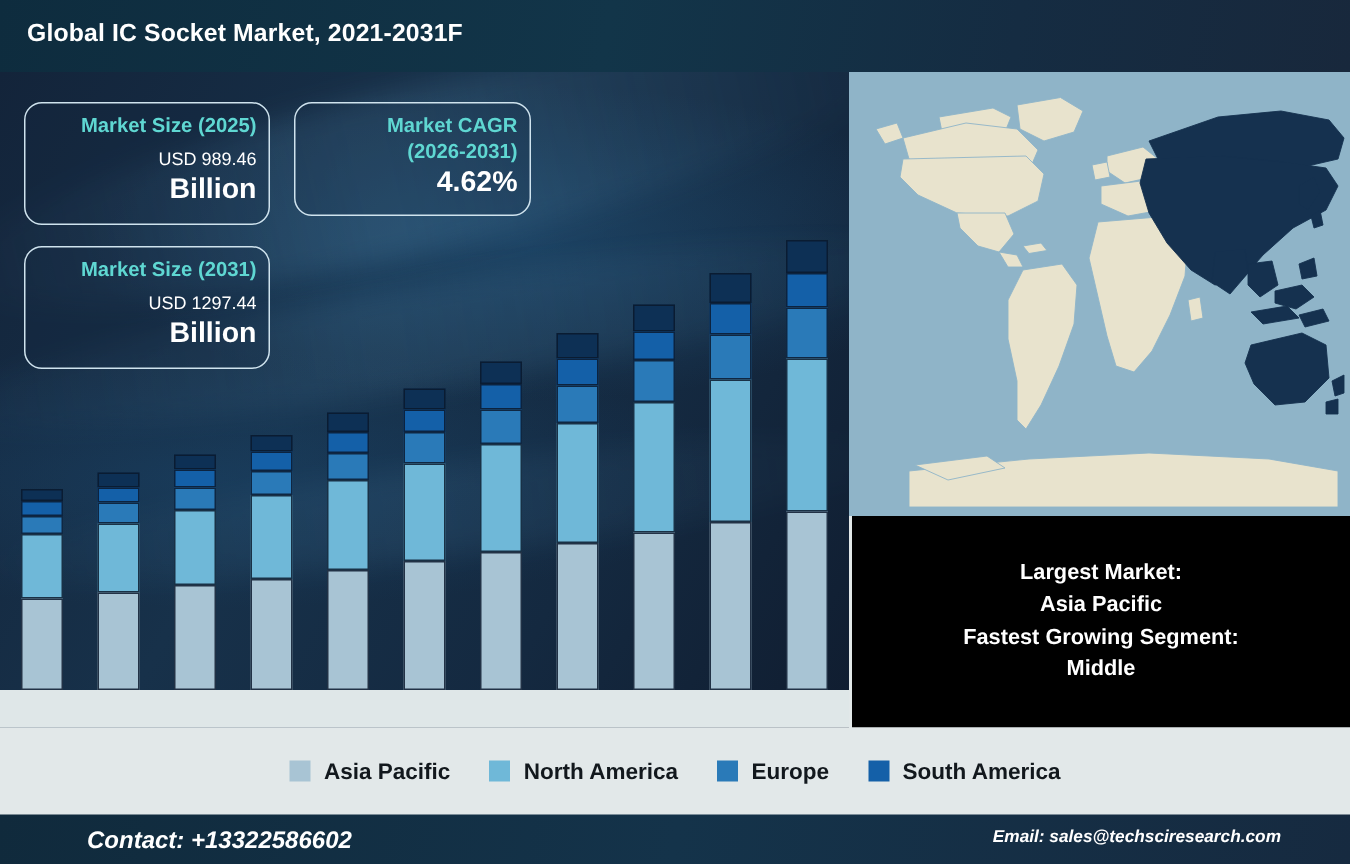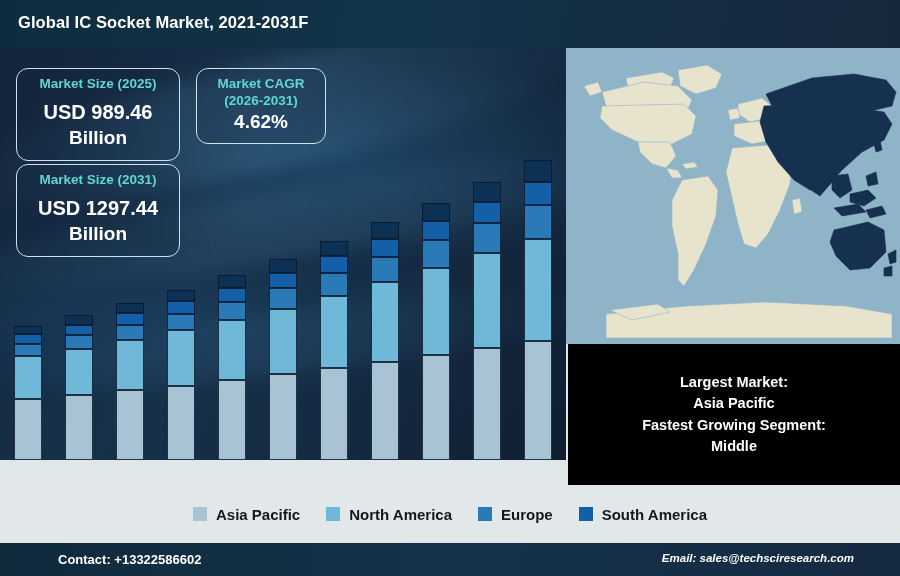--- a/index.html
+++ b/index.html
@@ -52,35 +52,35 @@
   #swoosh-a { left: -40px; top: 10px; width: 640px; height: 110px; transform: rotate(-13deg); }
   #swoosh-b { left: -70px; top: 140px; width: 720px; height: 70px; transform: rotate(-9deg); opacity:.75;}
   #swoosh-c { left: -30px; top: 262px; width: 660px; height: 60px; transform: rotate(-7deg); opacity:.55;}
 
   
   .card {
     position: absolute;
     border: 1.4px solid #cfe3ee;
     border-radius: 12px;
     background: rgba(20,42,64,.20);
-    text-align: center;
+    text-align: right;
     color: #ffffff;
     padding: 7px 8px 9px;
   }
   .card .lbl {
     color: #5fd7d2; font-weight: bold; font-size: 13.5px; line-height: 1.25;
   }
   .card .val {
-    color: #ffffff; font-weight: bold; font-size: 20px; margin-top: 6px; line-height: 1.3;
+    color: #ffffff; font-weight: normal; font-size: 12px; margin-top: 6px; line-height: 1.3;
   }
   .card .val2 {
     color: #ffffff; font-weight: bold; font-size: 19px; line-height: 1.35;
   }
   #card-size-2025 { left: 16px; top: 20px; width: 164px; }
-  #card-cagr     { left: 196px; top: 20px; width: 130px; }
+  #card-cagr     { left: 196px; top: 20px; width: 158px; }
   #card-cagr .big { font-size: 19px; font-weight: bold; margin-top: 0; }
   #card-size-2031 { left: 16px; top: 116px; width: 164px; }
 
   
   #plot {
     position: absolute; left: 0; top: 0; width: 566px; height: 437px;
   }
   .bar {
     position: absolute; bottom: 25px;
     width: 28px;
@@ -131,21 +131,21 @@
   .legend-label { font-size: 15px; font-weight: bold; color: #12181d; white-space: nowrap; }
 
   
   #footer {
     position: absolute; left: 0; top: 543px;
     width: 900px; height: 33px;
     background: linear-gradient(100deg, #102a3c 0%, #14334a 50%, #162a40 100%);
   }
   #contact {
     position: absolute; left: 58px; top: 9px;
-    font-size: 13px; font-weight: bold; color: #ffffff;
+    font-size: 16px; font-style: italic; font-weight: bold; color: #ffffff;
   }
   #email {
     position: absolute; right: 46px; top: 9px;
     font-size: 11.5px; font-style: italic; font-weight: bold; color: #ffffff;
   }
 </style>
 </head>
 <body>
 
 <div id="poster">

